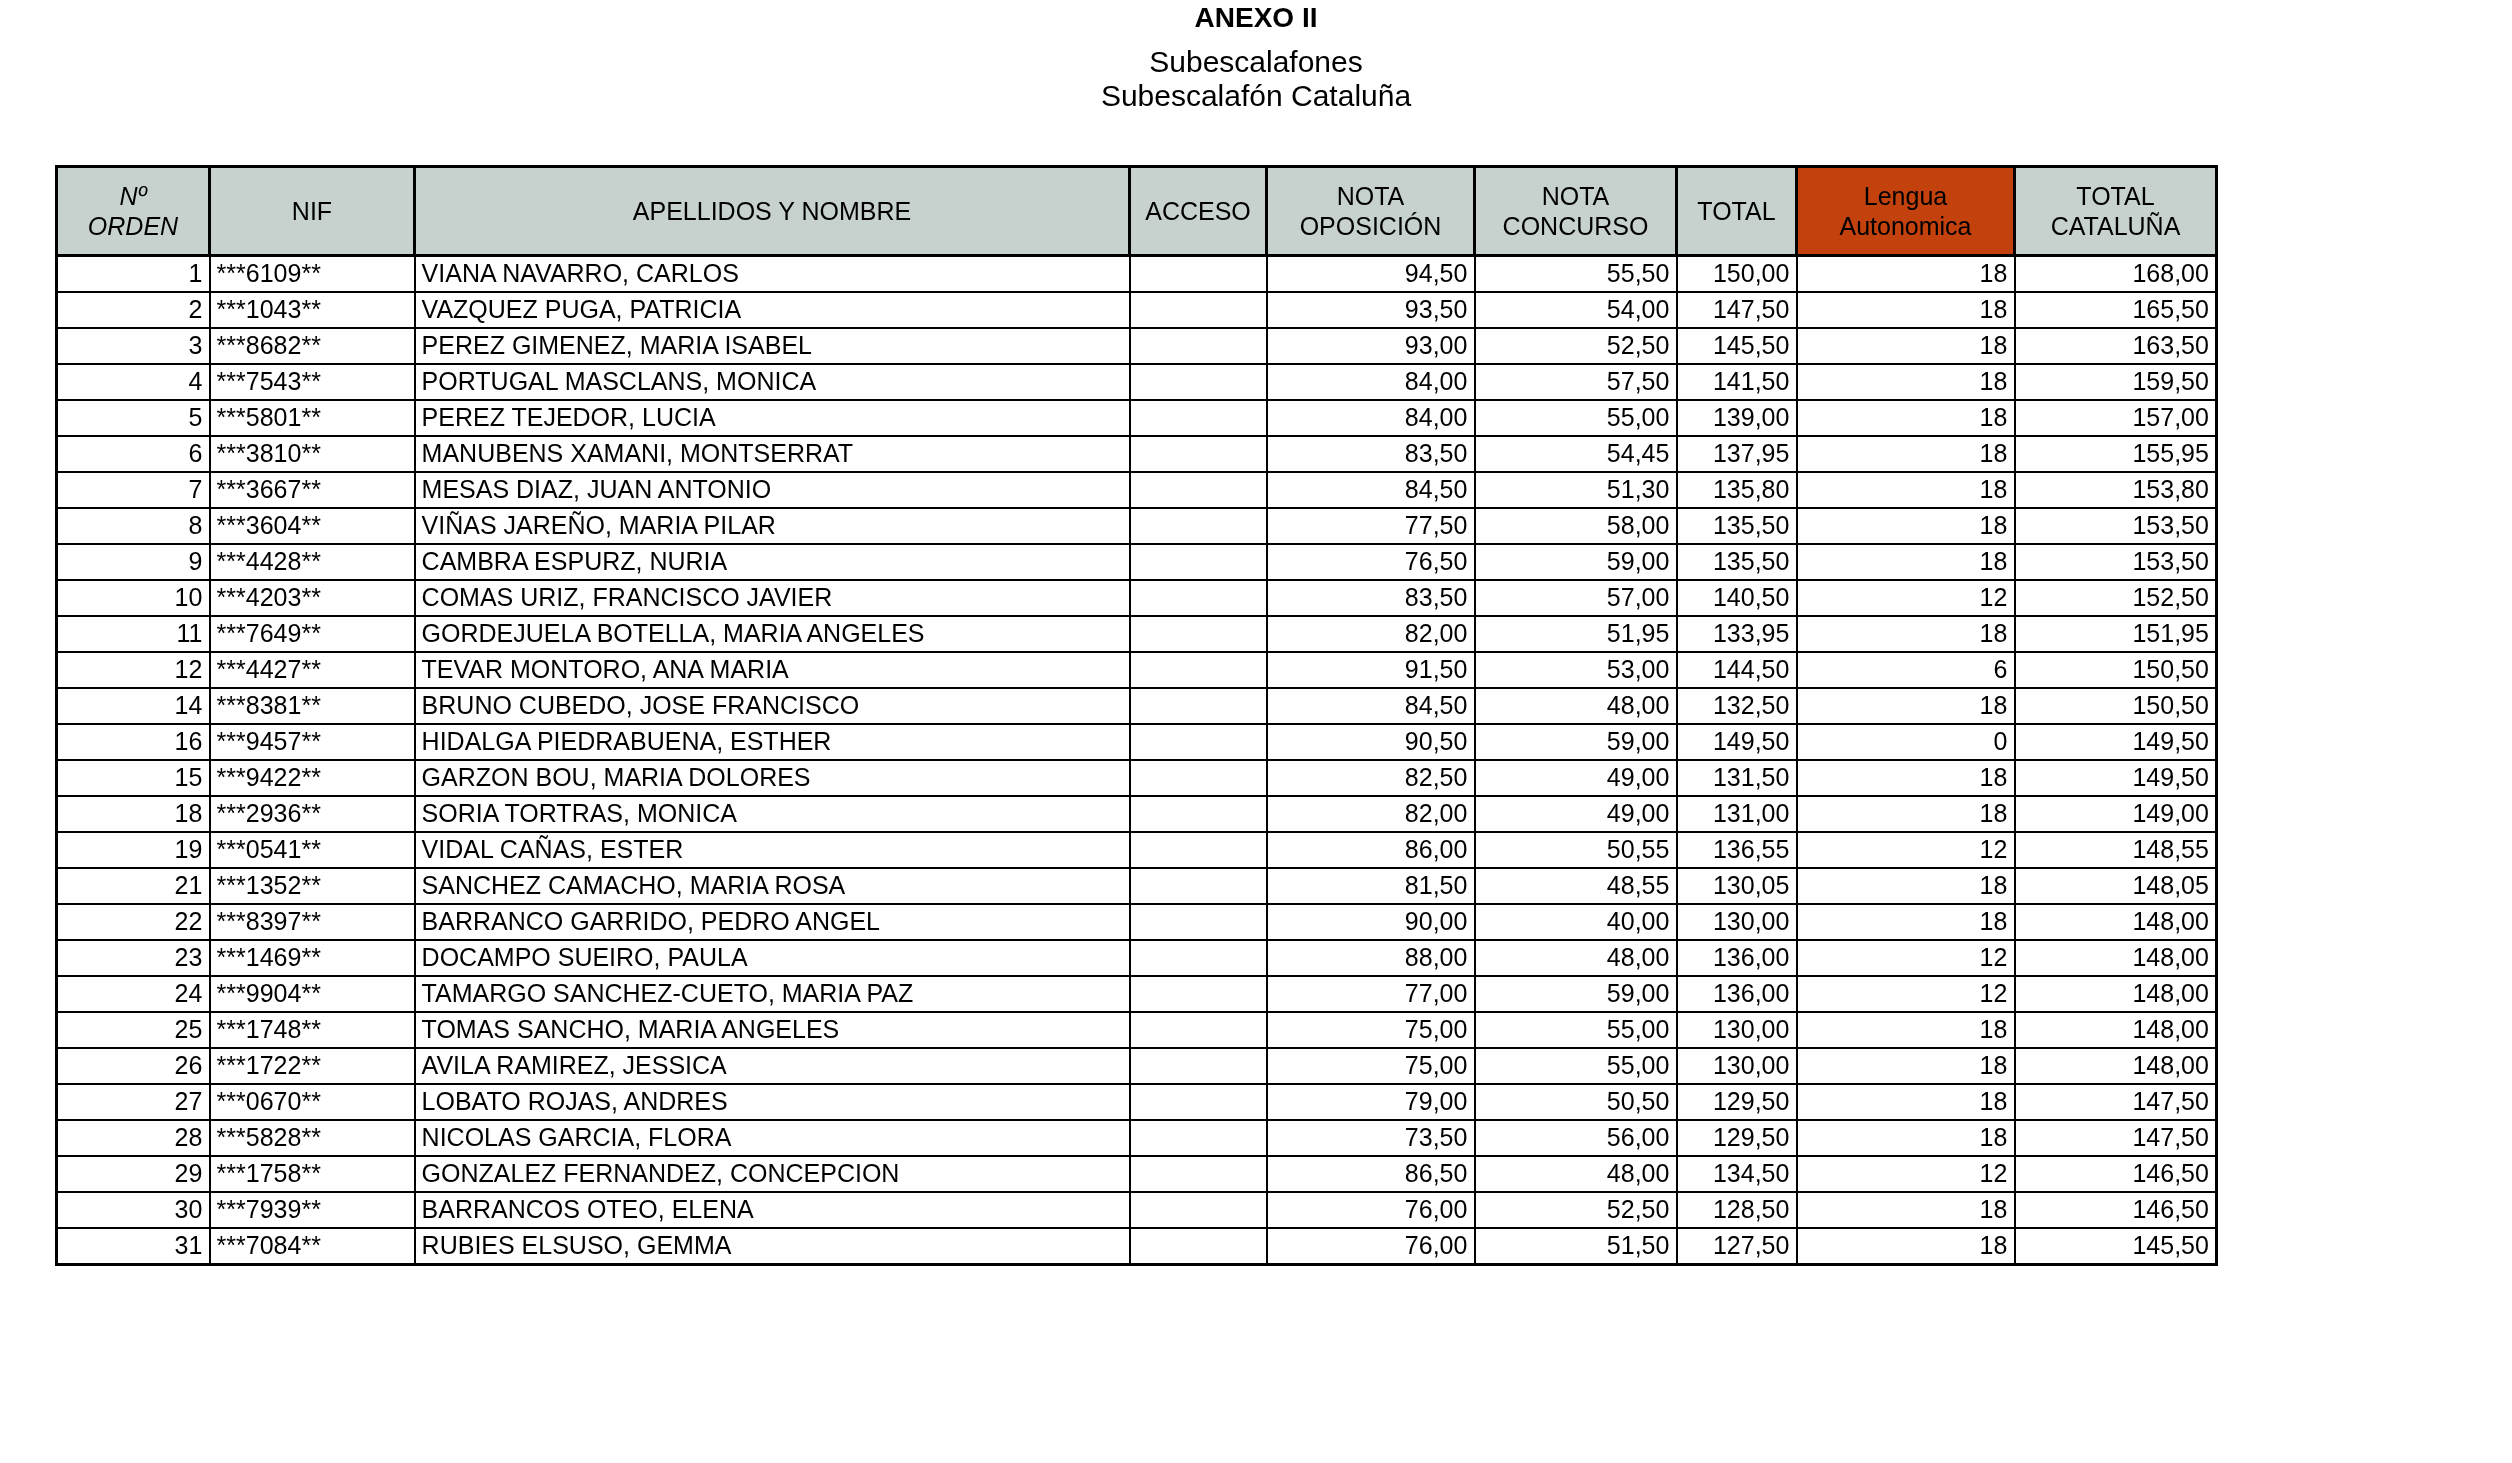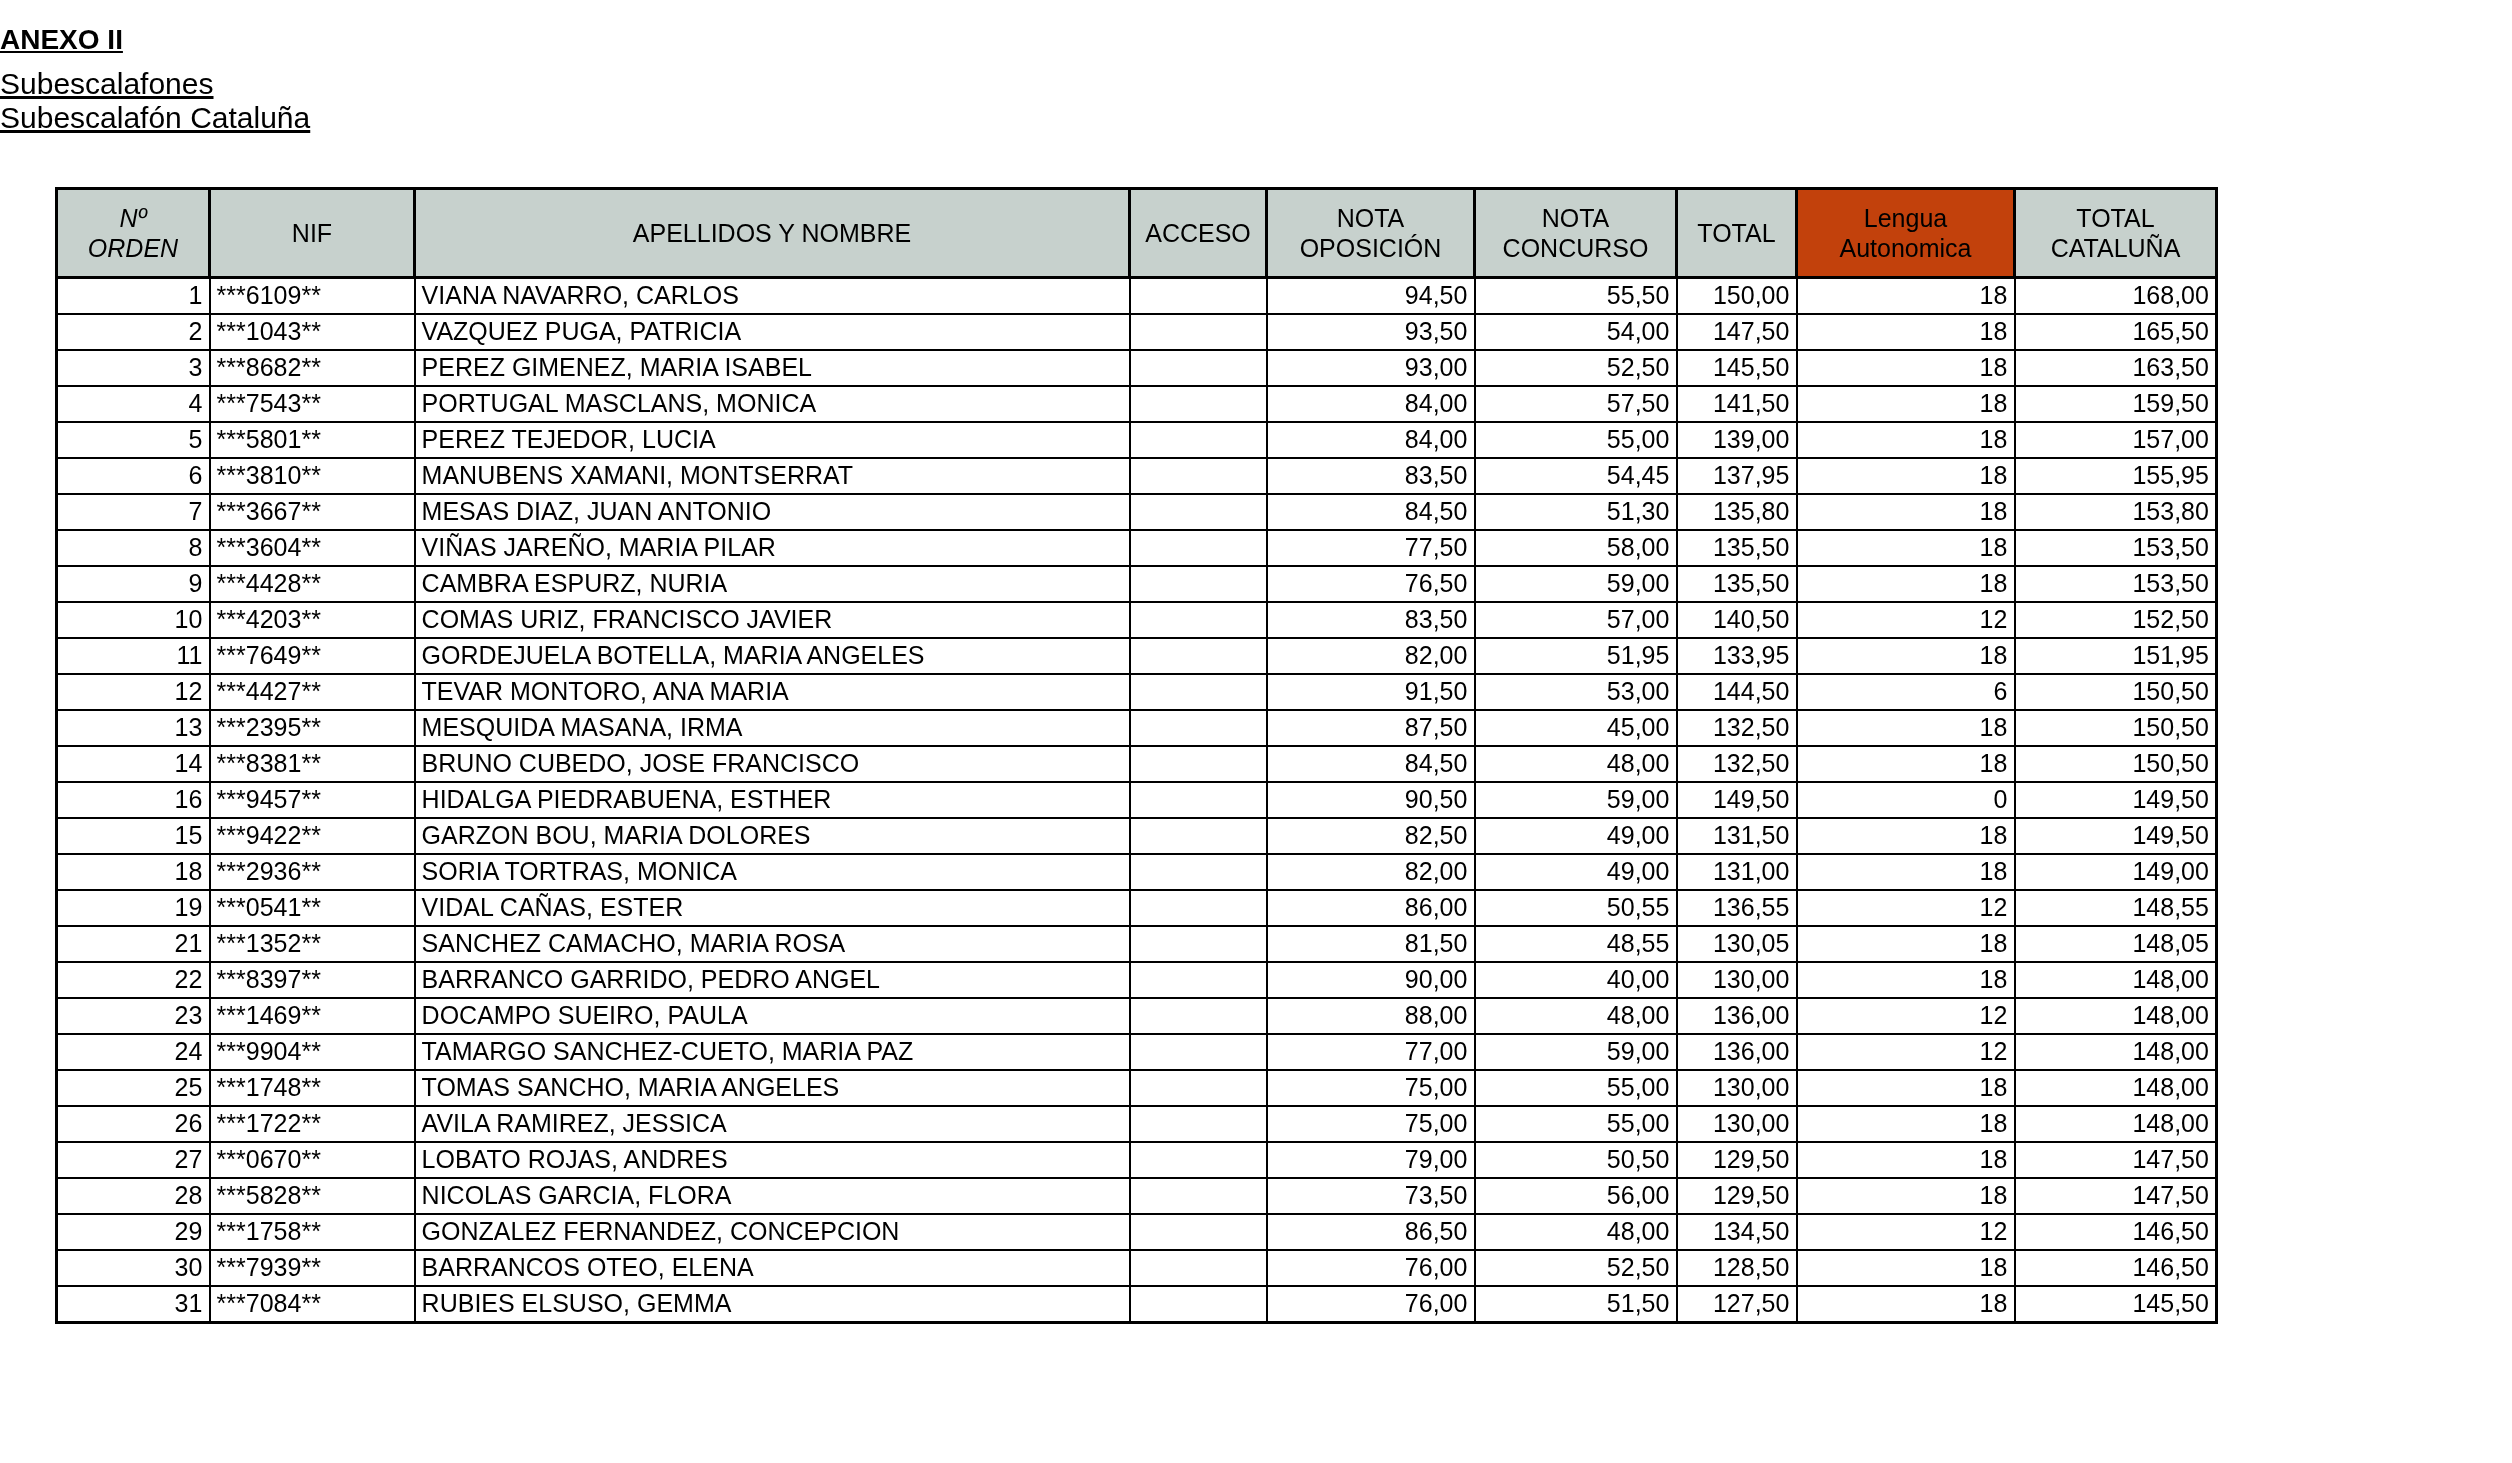--- a/index.html
+++ b/index.html
@@ -6,22 +6,22 @@
     margin: 0;
     padding: 0;
     background: #ffffff;
     width: 2512px;
     height: 1464px;
     overflow: hidden;
     font-family: "Liberation Sans", sans-serif;
     color: #000;
   }
   .titles {
-    padding-top: 24px;
-    text-decoration: underline;
+    text-align: center;
+    padding-top: 2px;
   }
   .doc-title {
     font-size: 28px;
     font-weight: bold;
     margin: 0;
   }
   .doc-subtitle {
     font-size: 30px;
     margin-top: 10.7px;
   }
@@ -233,31 +233,20 @@
         <td class="align-left">***4427**</td>
         <td class="align-left">TEVAR MONTORO, ANA MARIA</td>
         <td class="align-center"></td>
         <td class="align-right">91,50</td>
         <td class="align-right">53,00</td>
         <td class="align-right">144,50</td>
         <td class="align-right">6</td>
         <td class="align-right">150,50</td>
       </tr>
       <tr>
-        <td class="align-right">13</td>
-        <td class="align-left">***2395**</td>
-        <td class="align-left">MESQUIDA MASANA, IRMA</td>
-        <td class="align-center"></td>
-        <td class="align-right">87,50</td>
-        <td class="align-right">45,00</td>
-        <td class="align-right">132,50</td>
-        <td class="align-right">18</td>
-        <td class="align-right">150,50</td>
-      </tr>
-      <tr>
         <td class="align-right">14</td>
         <td class="align-left">***8381**</td>
         <td class="align-left">BRUNO CUBEDO, JOSE FRANCISCO</td>
         <td class="align-center"></td>
         <td class="align-right">84,50</td>
         <td class="align-right">48,00</td>
         <td class="align-right">132,50</td>
         <td class="align-right">18</td>
         <td class="align-right">150,50</td>
       </tr>

